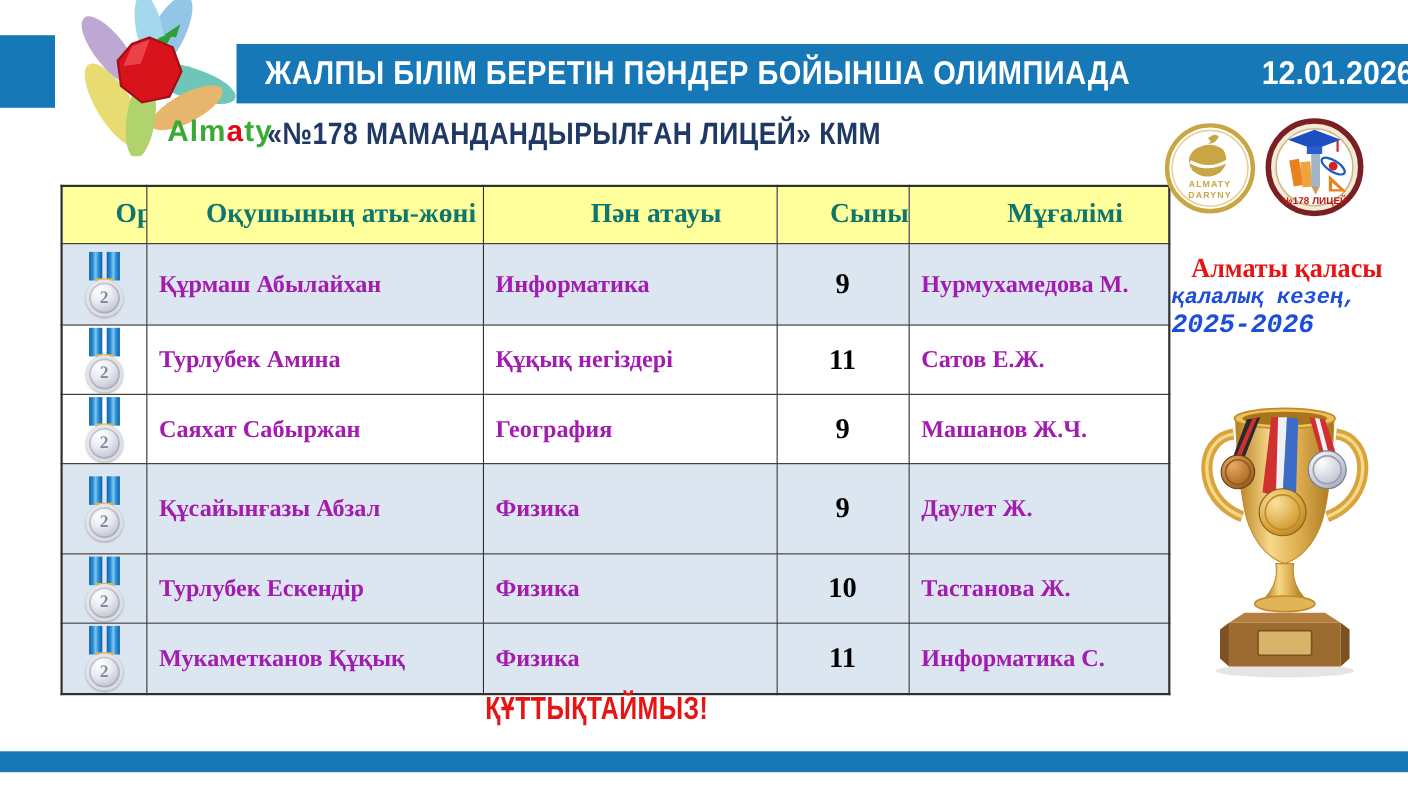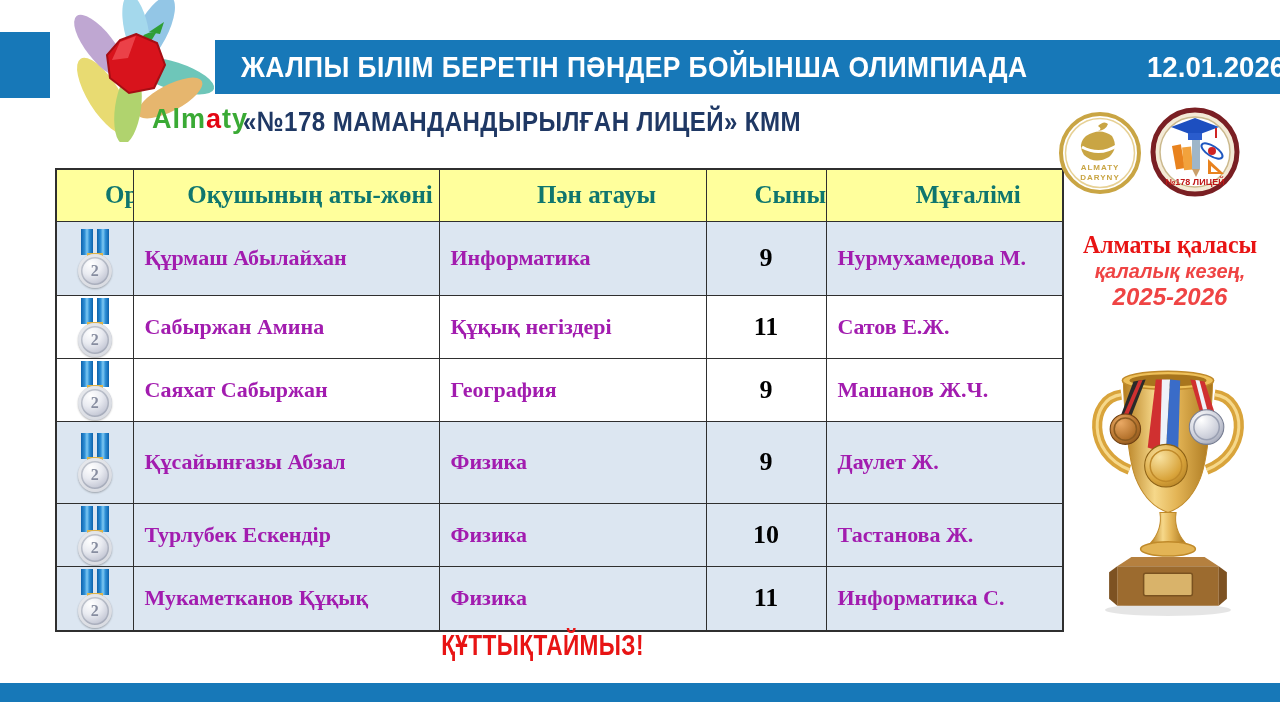--- a/index.html
+++ b/index.html
@@ -64,22 +64,22 @@
             font-size:29px;font-weight:700;transform:scaleX(.78);letter-spacing:.5px;}
 
   
   .bottom-bar{position:absolute;left:0;top:683px;width:1280px;height:19px;background:var(--accent-blue);}
 
   
   .badge-gold{position:absolute;left:1058px;top:111px;width:84px;height:84px;}
   .badge-lyceum{position:absolute;left:1150px;top:107px;width:90px;height:90px;}
   .city-title{position:absolute;left:1060px;top:231px;width:220px;text-align:center;color:var(--red);
               font:700 25px "Liberation Serif",serif;transform:scaleX(.95);}
-  .stage-block{position:absolute;left:1065px;top:258px;width:210px;text-align:center;color:#ef4444;
-               font-family:Liberation Sans, sans-serif;font-style:italic;font-weight:700;}
+  .stage-block{position:absolute;left:1065px;top:258px;width:210px;color:#1d4ed8;
+               font-family:Liberation Mono, monospace;font-style:italic;font-weight:700;}
   .stage-line1{font-size:20px;line-height:26px;}
   .stage-line2{font-size:24px;line-height:25px;}
   .stage-line3{font-size:21px;line-height:25px;}
   .trophy{position:absolute;left:1086px;top:354px;width:164px;height:264px;}
 </style>
 </head>
 <body>
 
 <div class="slide">
 
@@ -147,21 +147,21 @@
       </tr>
       <tr class="plain h58">
         <td>
             <div class="medal">
               <span class="rib rib-l"></span>
               <span class="rib rib-r"></span>
               <span class="knot"></span>
               <span class="disc">2</span>
             </div>
           </td>
-        <td class="cell-name">Сабыржан  Амина</td>
+        <td class="cell-name">Турлубек  Амина</td>
         <td class="cell-subject">Құқық негіздері</td>
         <td class="cell-grade">11</td>
         <td class="cell-teacher">Сатов Е.Ж.</td>
       </tr>
       <tr class="plain h60">
         <td>
             <div class="medal">
               <span class="rib rib-l"></span>
               <span class="rib rib-r"></span>
               <span class="knot"></span>

